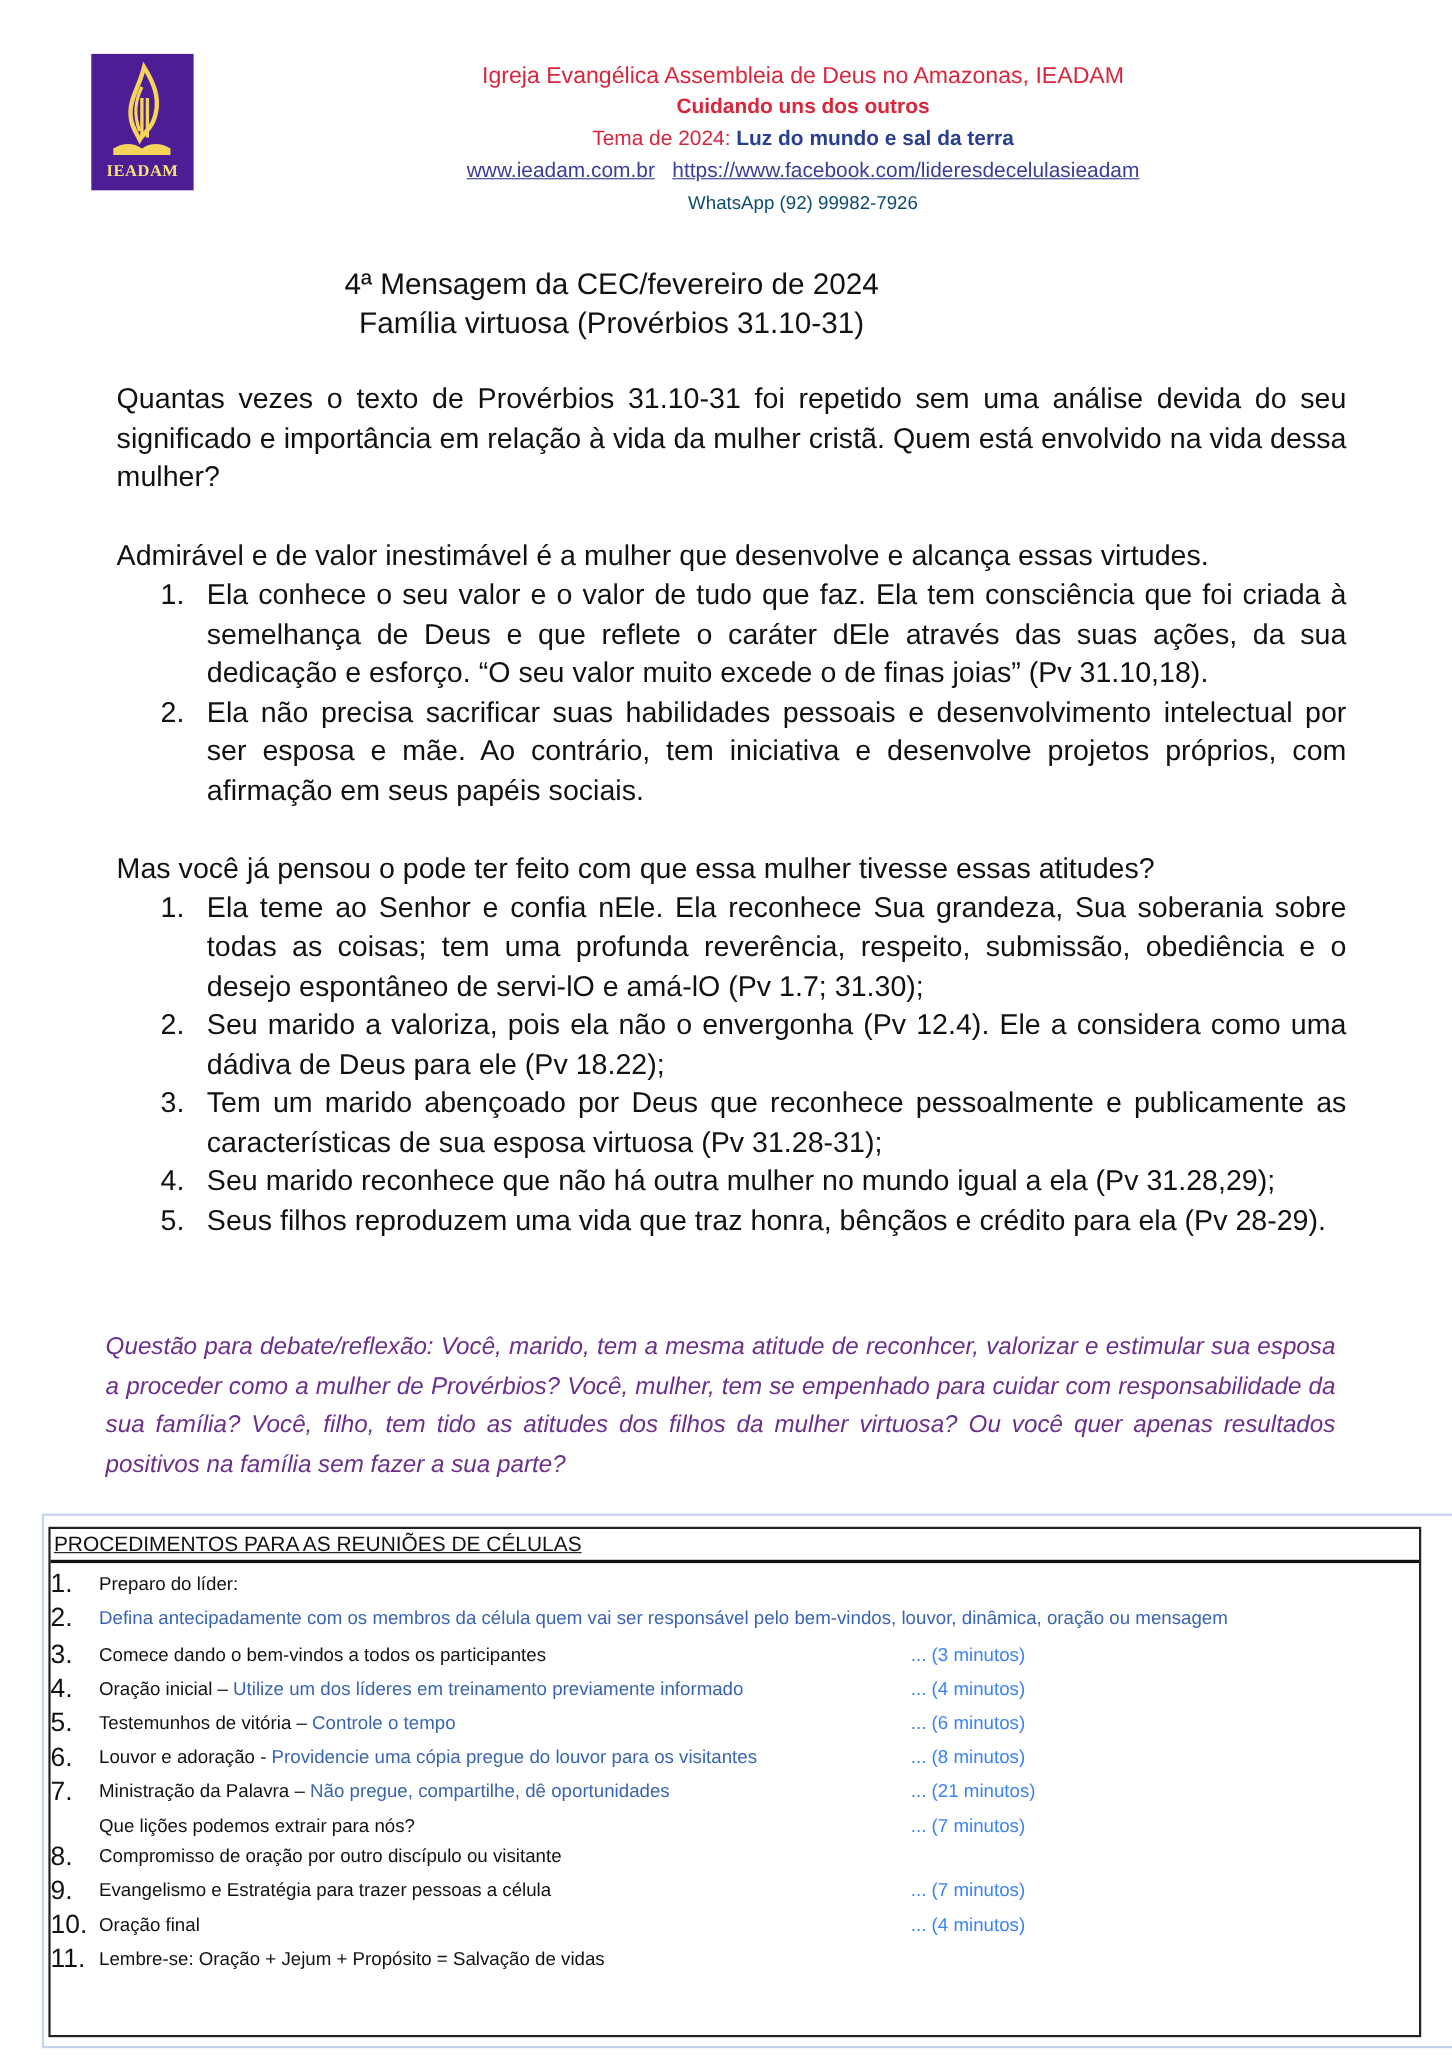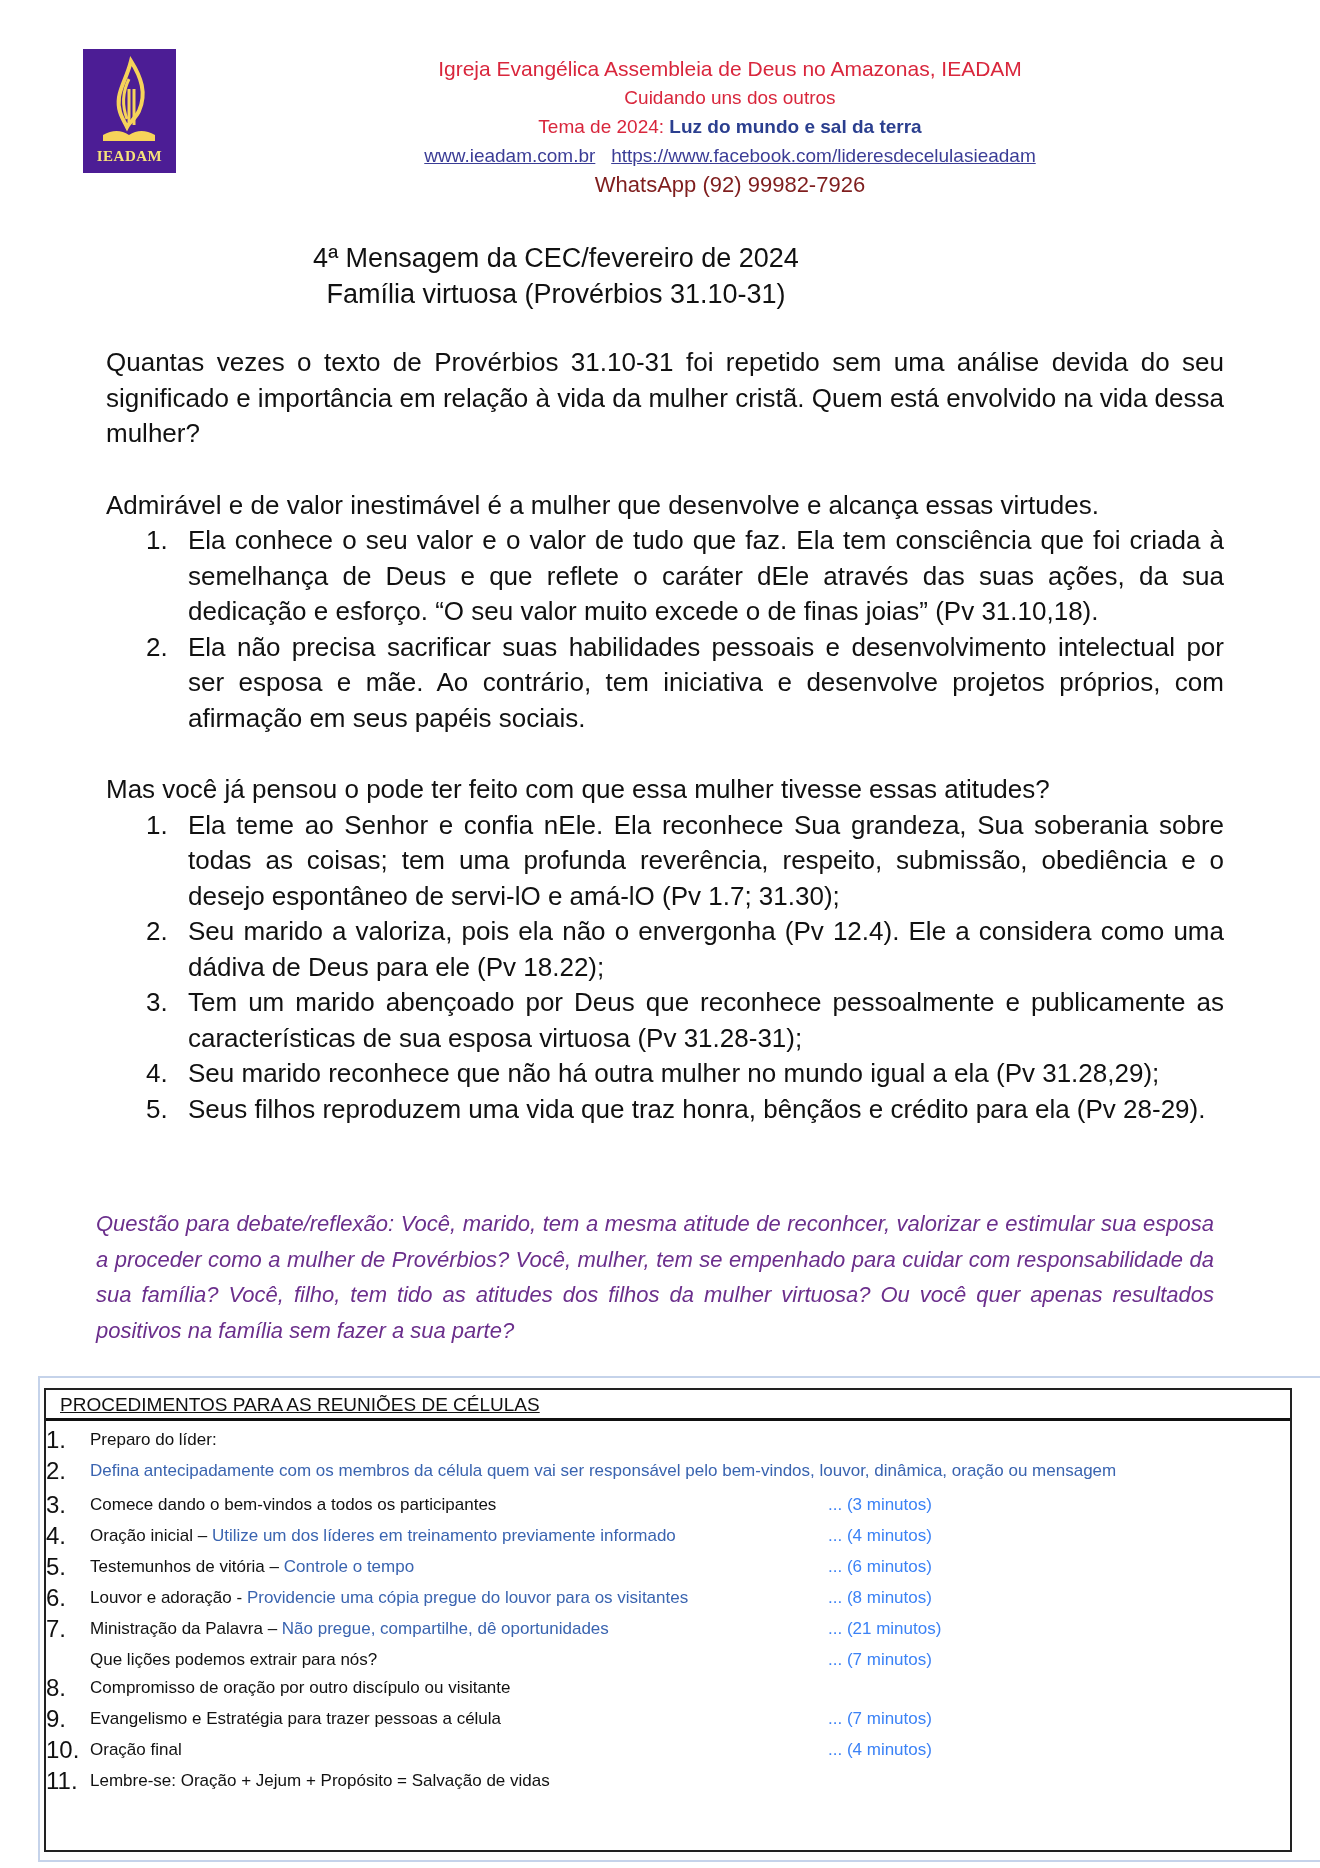--- a/index.html
+++ b/index.html
@@ -8,26 +8,26 @@
 
   
   .logo { position: absolute; left: 83px; top: 49px; width: 93px; height: 124px;
           background: #4c1d95; }
   .logo svg { display: block; }
   .logo-text { position: absolute; left: 0; right: 0; bottom: 8px; text-align: center;
                color: #f6e27a; font-family: "Liberation Serif", serif; font-weight: bold; font-size: 15px; letter-spacing: 0.5px; }
   .header { position: absolute; left: 230px; width: 1000px; top: 54px; text-align: center; }
   .hl { font-size: 20px; line-height: 29px; white-space: nowrap; }
   .hl.org { color: #d9263c; font-size: 21px; }
-  .hl.motto { color: #d9263c; font-size: 19px; }
+  .hl.motto { color: #d9263c; font-size: 19px; font-weight: bold; }
   .hl.theme { color: #d9263c; font-size: 19px; }
   .hl.theme b { color: #2b3f8f; }
   .hl.links { font-size: 19px; }
   .hl.links a { color: #3b3d96; text-decoration: underline; }
-  .hl.whats { color: #7f1d1d; font-size: 22px; }
+  .hl.whats { color: #0c4a6e; font-size: 17px; }
 
   
   .title { position: absolute; left: 0; width: 1112px; top: 240px; text-align: center;
            font-size: 27px; line-height: 36px; color: #111; }
 
   
   .body { position: absolute; left: 106px; width: 1118px; top: 345px; font-size: 26px; line-height: 35.5px; }
   .para { margin: 0; text-align: justify; }
   .gap { height: 36px; }
   ol { margin: 0; padding: 0; list-style: none; }
@@ -36,21 +36,21 @@
 
   .question { position: absolute; left: 96px; width: 1118px; top: 1206px; color: #6b2f8c;
               font-style: italic; font-size: 22px; line-height: 35.5px; text-align: justify; }
 
   
   .outer { position: absolute; left: 38px; top: 1376px; width: 1285px; height: 486px;
            border: 2px solid #c5d3ea; box-sizing: border-box; }
   .box { position: absolute; left: 44px; top: 1388px; width: 1248px; height: 464px;
          border: 2px solid #222; box-sizing: border-box; }
   .box .hdr { height: 28px; border-bottom: 3px solid #111; font-size: 19px; line-height: 30px;
-              padding-left: 14px; text-decoration: underline; color: #111; }
+              padding-left: 3px; text-decoration: underline; color: #111; }
   .box .tip { height: 28px; border-bottom: 3px solid #111; font-size: 18px; line-height: 30px;
               padding-left: 20px; color: #2e6db5; }
   .rows { padding-top: 3px; }
   .row { position: relative; height: 31px; font-size: 17px; line-height: 31px; white-space: nowrap; }
   .row .n { position: absolute; left: 0; font-size: 24px; }
   .row .t { position: absolute; left: 44px; color: #111; }
   .row .t .blue { color: #3a64b0; }
   .row .m { position: absolute; left: 782px; color: #3b82f6; }
   .row.sub { height: 28px; }
   .row.tall { height: 34px; }

